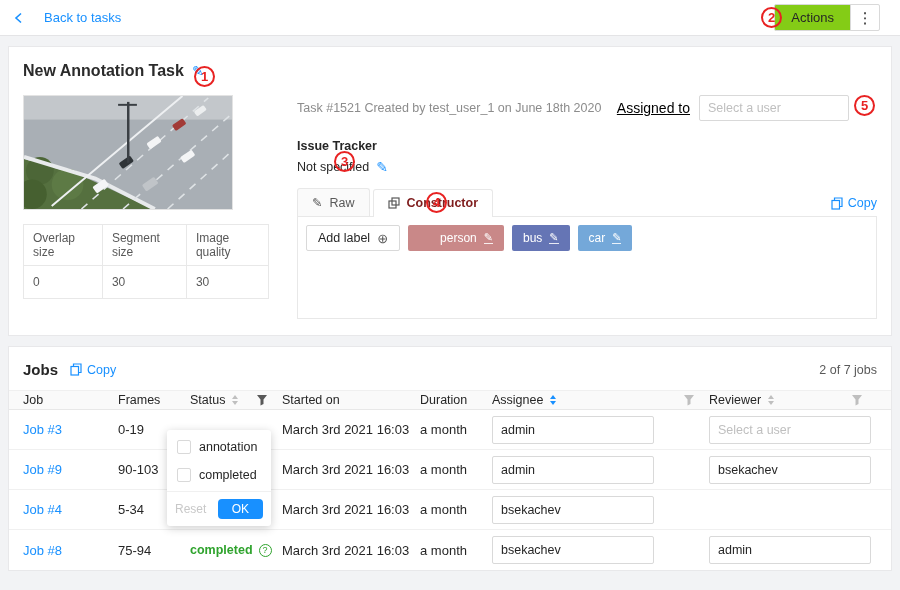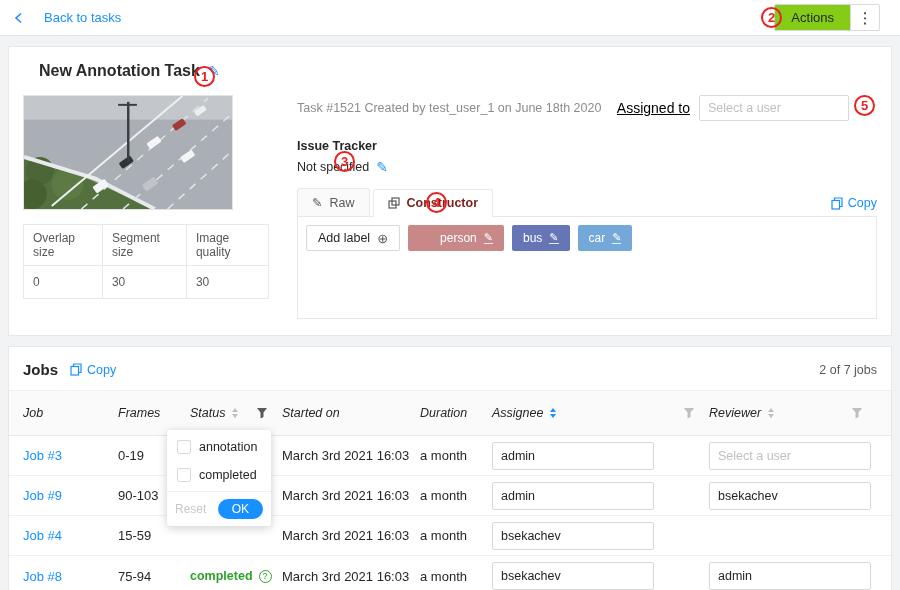--- a/index.html
+++ b/index.html
@@ -27,21 +27,21 @@
   .btn-kebab {
     height:27px; width:30px; background:#fff; border:1px solid #d9d9d9; margin-left:-1px;
     border-radius:0 2px 2px 0; cursor:pointer; font-size:15px; line-height:1; color:#262626;
     font-family:inherit;
   }
 
   
   .card { background:#fff; border:1px solid #e8e8ea; margin:10px 8px; }
   .task-card { padding:10px 14px 16px; }
 
-  .task-title-row { display:flex; align-items:center; gap:8px; margin:2px 16px 12px; height:24px; }
+  .task-title-row { display:flex; align-items:center; gap:8px; margin:2px 0 12px; height:24px; }
   .task-title { font-size:16px; font-weight:700; color:#2b2b2b; }
   .edit-icon { color:#1890ff; font-size:14px; line-height:1; cursor:pointer; }
 
   .task-body { display:flex; }
   .task-left { width:246px; flex:none; }
   .thumb { width:210px; height:115px; display:block; border:1px solid #e3e3e3; }
   .params-table { border-collapse:collapse; margin-top:14px; font-size:12px; color:#595959; }
   .params-table td { border:1px solid #e8e8e8; padding:6px 9px; min-width:64px; vertical-align:top; }
   .params-table .val td { padding:9px; color:#595959; }
 
@@ -85,21 +85,21 @@
   
   .jobs-card { padding:0; }
   .jobs-header { display:flex; align-items:center; padding:14px 14px 12px; }
   .jobs-title { font-size:15px; font-weight:700; margin-right:12px; }
   .link-blue { color:#1890ff; font-size:12.5px; display:flex; align-items:center; gap:5px; cursor:pointer; }
   .jobs-count { margin-left:auto; font-size:12.5px; color:#595959; }
 
   .jgrid { display:grid; grid-template-columns:95px 72px 92px 138px 72px 217px 1fr; align-items:center; padding:0 14px; }
   .jtable-header {
     background:#fafafa; border-top:1px solid #f0f0f0; border-bottom:1px solid #e8e8e8;
-    height:46px; font-size:12.5px; color:#262626;font-style:italic;
+    height:20px; font-size:12.5px; color:#262626;
   }
   .hcell { display:flex; align-items:center; }
   .hcell.spread { justify-content:space-between; padding-right:14px; }
   .sorter { display:inline-flex; flex-direction:column; margin-left:7px; }
   .caret { width:0; height:0; border-left:3.5px solid transparent; border-right:3.5px solid transparent; }
   .caret.up { border-bottom:4px solid #bfbfbf; margin-bottom:2px; }
   .caret.down { border-top:4px solid #bfbfbf; }
   .sorter.active .caret.up { border-bottom-color:#1890ff; }
   .sorter.active .caret.down { border-top-color:#1890ff; }
   .funnel { width:12px; height:12px; cursor:pointer; }
@@ -116,21 +116,21 @@
 
   
   .status-dropdown {
     position:absolute; left:167px; top:430px; width:104px; background:#fff; z-index:20;
     border-radius:3px; box-shadow:0 2px 10px rgba(0,0,0,.2); font-size:12.5px; padding-top:3px;
   }
   .fd-item { display:flex; align-items:center; gap:8px; padding:7px 10px; cursor:pointer; }
   .fd-check { width:14px; height:14px; border:1px solid #d9d9d9; border-radius:2px; background:#fff; flex:none; }
   .fd-footer { border-top:1px solid #f0f0f0; padding:7px 8px; display:flex; justify-content:space-between; align-items:center; margin-top:2px; }
   .fd-reset { color:#c8c8c8; font-size:12px; cursor:default; }
-  .fd-ok { background:#1890ff; color:#fff; border:none; border-radius:10px; font-size:12px; padding:3px 14px; cursor:pointer; font-family:inherit; }
+  .fd-ok { background:#1890ff; color:#fff; border:none; border-radius:4px; font-size:12px; padding:3px 14px; cursor:pointer; font-family:inherit; }
 
   
   .marker {
     position:absolute; width:21px; height:21px; border:2px solid #e82222; border-radius:50%;
     color:#e82222; font-weight:700; font-size:13px; display:flex; align-items:center;
     justify-content:center; z-index:30; pointer-events:none;
   }
   #marker-1 { left:194px; top:66px; }
   #marker-2 { left:761px; top:7px; }
   #marker-3 { left:334px; top:151px; }
@@ -337,21 +337,21 @@
     <div>90-103</div>
     <div></div>
     <div>March 3rd 2021 16:03</div>
     <div>a month</div>
     <div><input class="text-input cell-input" value="admin" style=""></div>
     <div><input class="text-input cell-input" value="bsekachev" style=""></div>
   </div>
 
   <div class="jgrid jrow">
     <div><a class="job-link">Job #4</a></div>
-    <div>15-59</div>
+    <div>5-34</div>
     <div></div>
     <div>March 3rd 2021 16:03</div>
     <div>a month</div>
     <div><input class="text-input cell-input" value="bsekachev" style=""></div>
   </div>
 
   <div class="jgrid jrow">
     <div><a class="job-link">Job #8</a></div>
     <div>75-94</div>
     <div class="status-completed">

